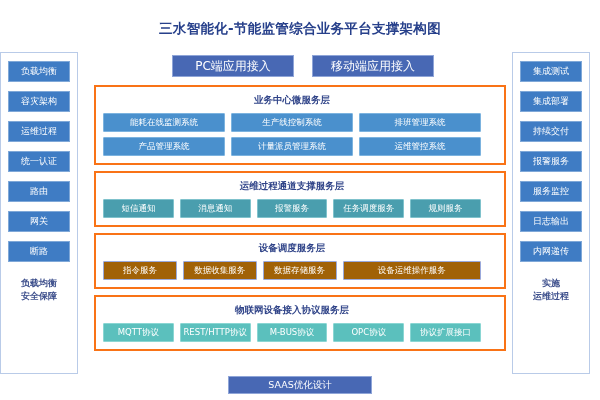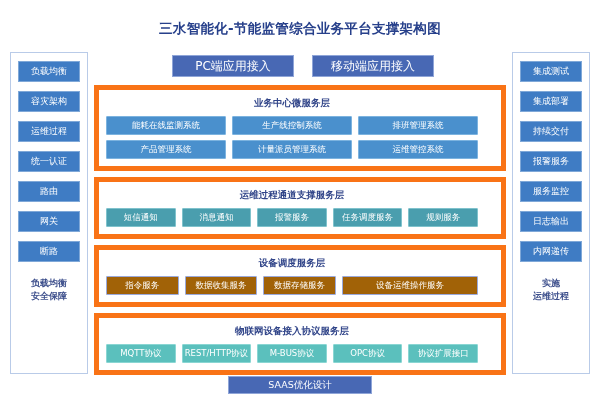--- a/index.html
+++ b/index.html
@@ -64,21 +64,21 @@
     width: 78px;
     height: 322px;
     border: 1px solid #b9cbe8;
     background: #ffffff;
     box-sizing: border-box;
     display: flex;
     flex-direction: column;
     align-items: center;
     padding-top: 8px;
   }
-  #left-col  { left: 10px; }
+  #left-col  { left: 0; }
   #right-col { left: 512px; }
 
   .side-btn {
     width: 62px;
     height: 21px;
     margin-bottom: 9px;
     background: #3f7cc4;
     border: 1px solid #7fa8d8;
     color: #ffffff;
     font-size: 9px;
@@ -97,21 +97,21 @@
   }
 
   
   #center-stack {
     position: absolute;
     left: 94px;
     top: 85px;
     width: 412px;
   }
   .layer {
-    border: 5px solid #f97316;
+    border: 2px solid #f97316;
     background: #ffffff;
     box-sizing: border-box;
     padding: 5px 23px 7px 7px;
     margin-bottom: 6px;
   }
   .layer-title {
     text-align: center;
     font-size: 9.5px;
     font-weight: bold;
     margin: 2px 0 6px 0;

